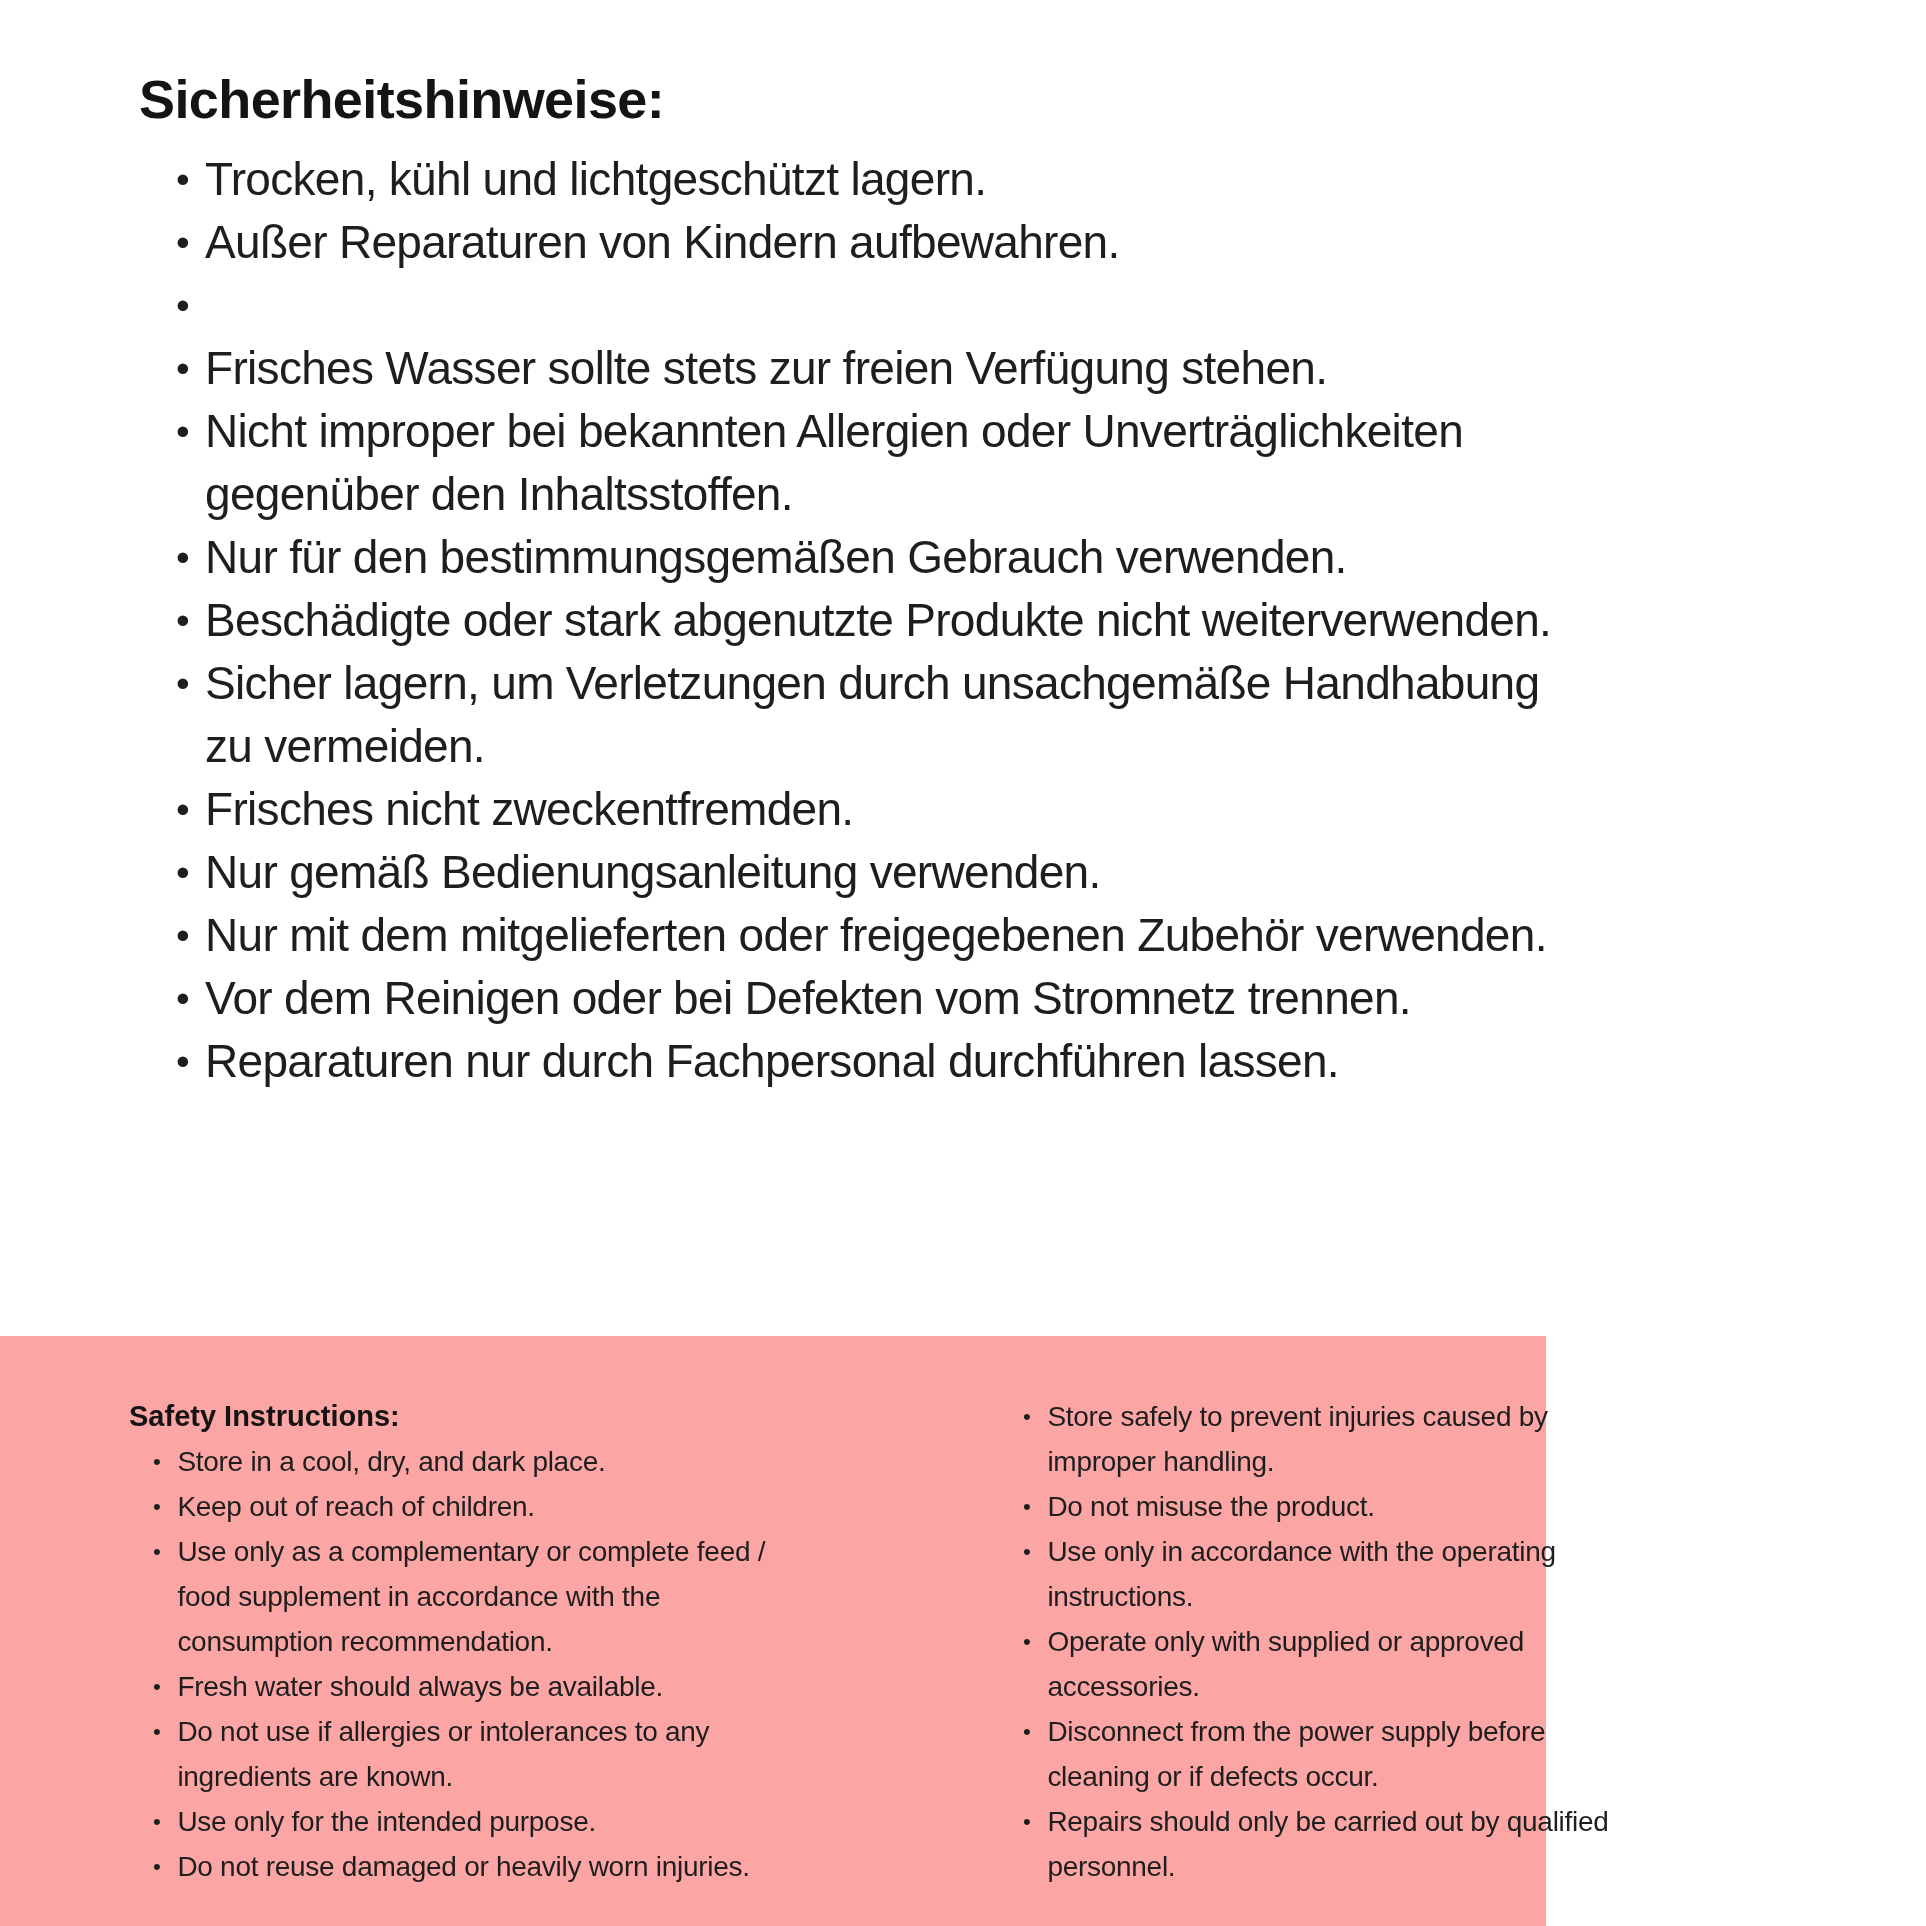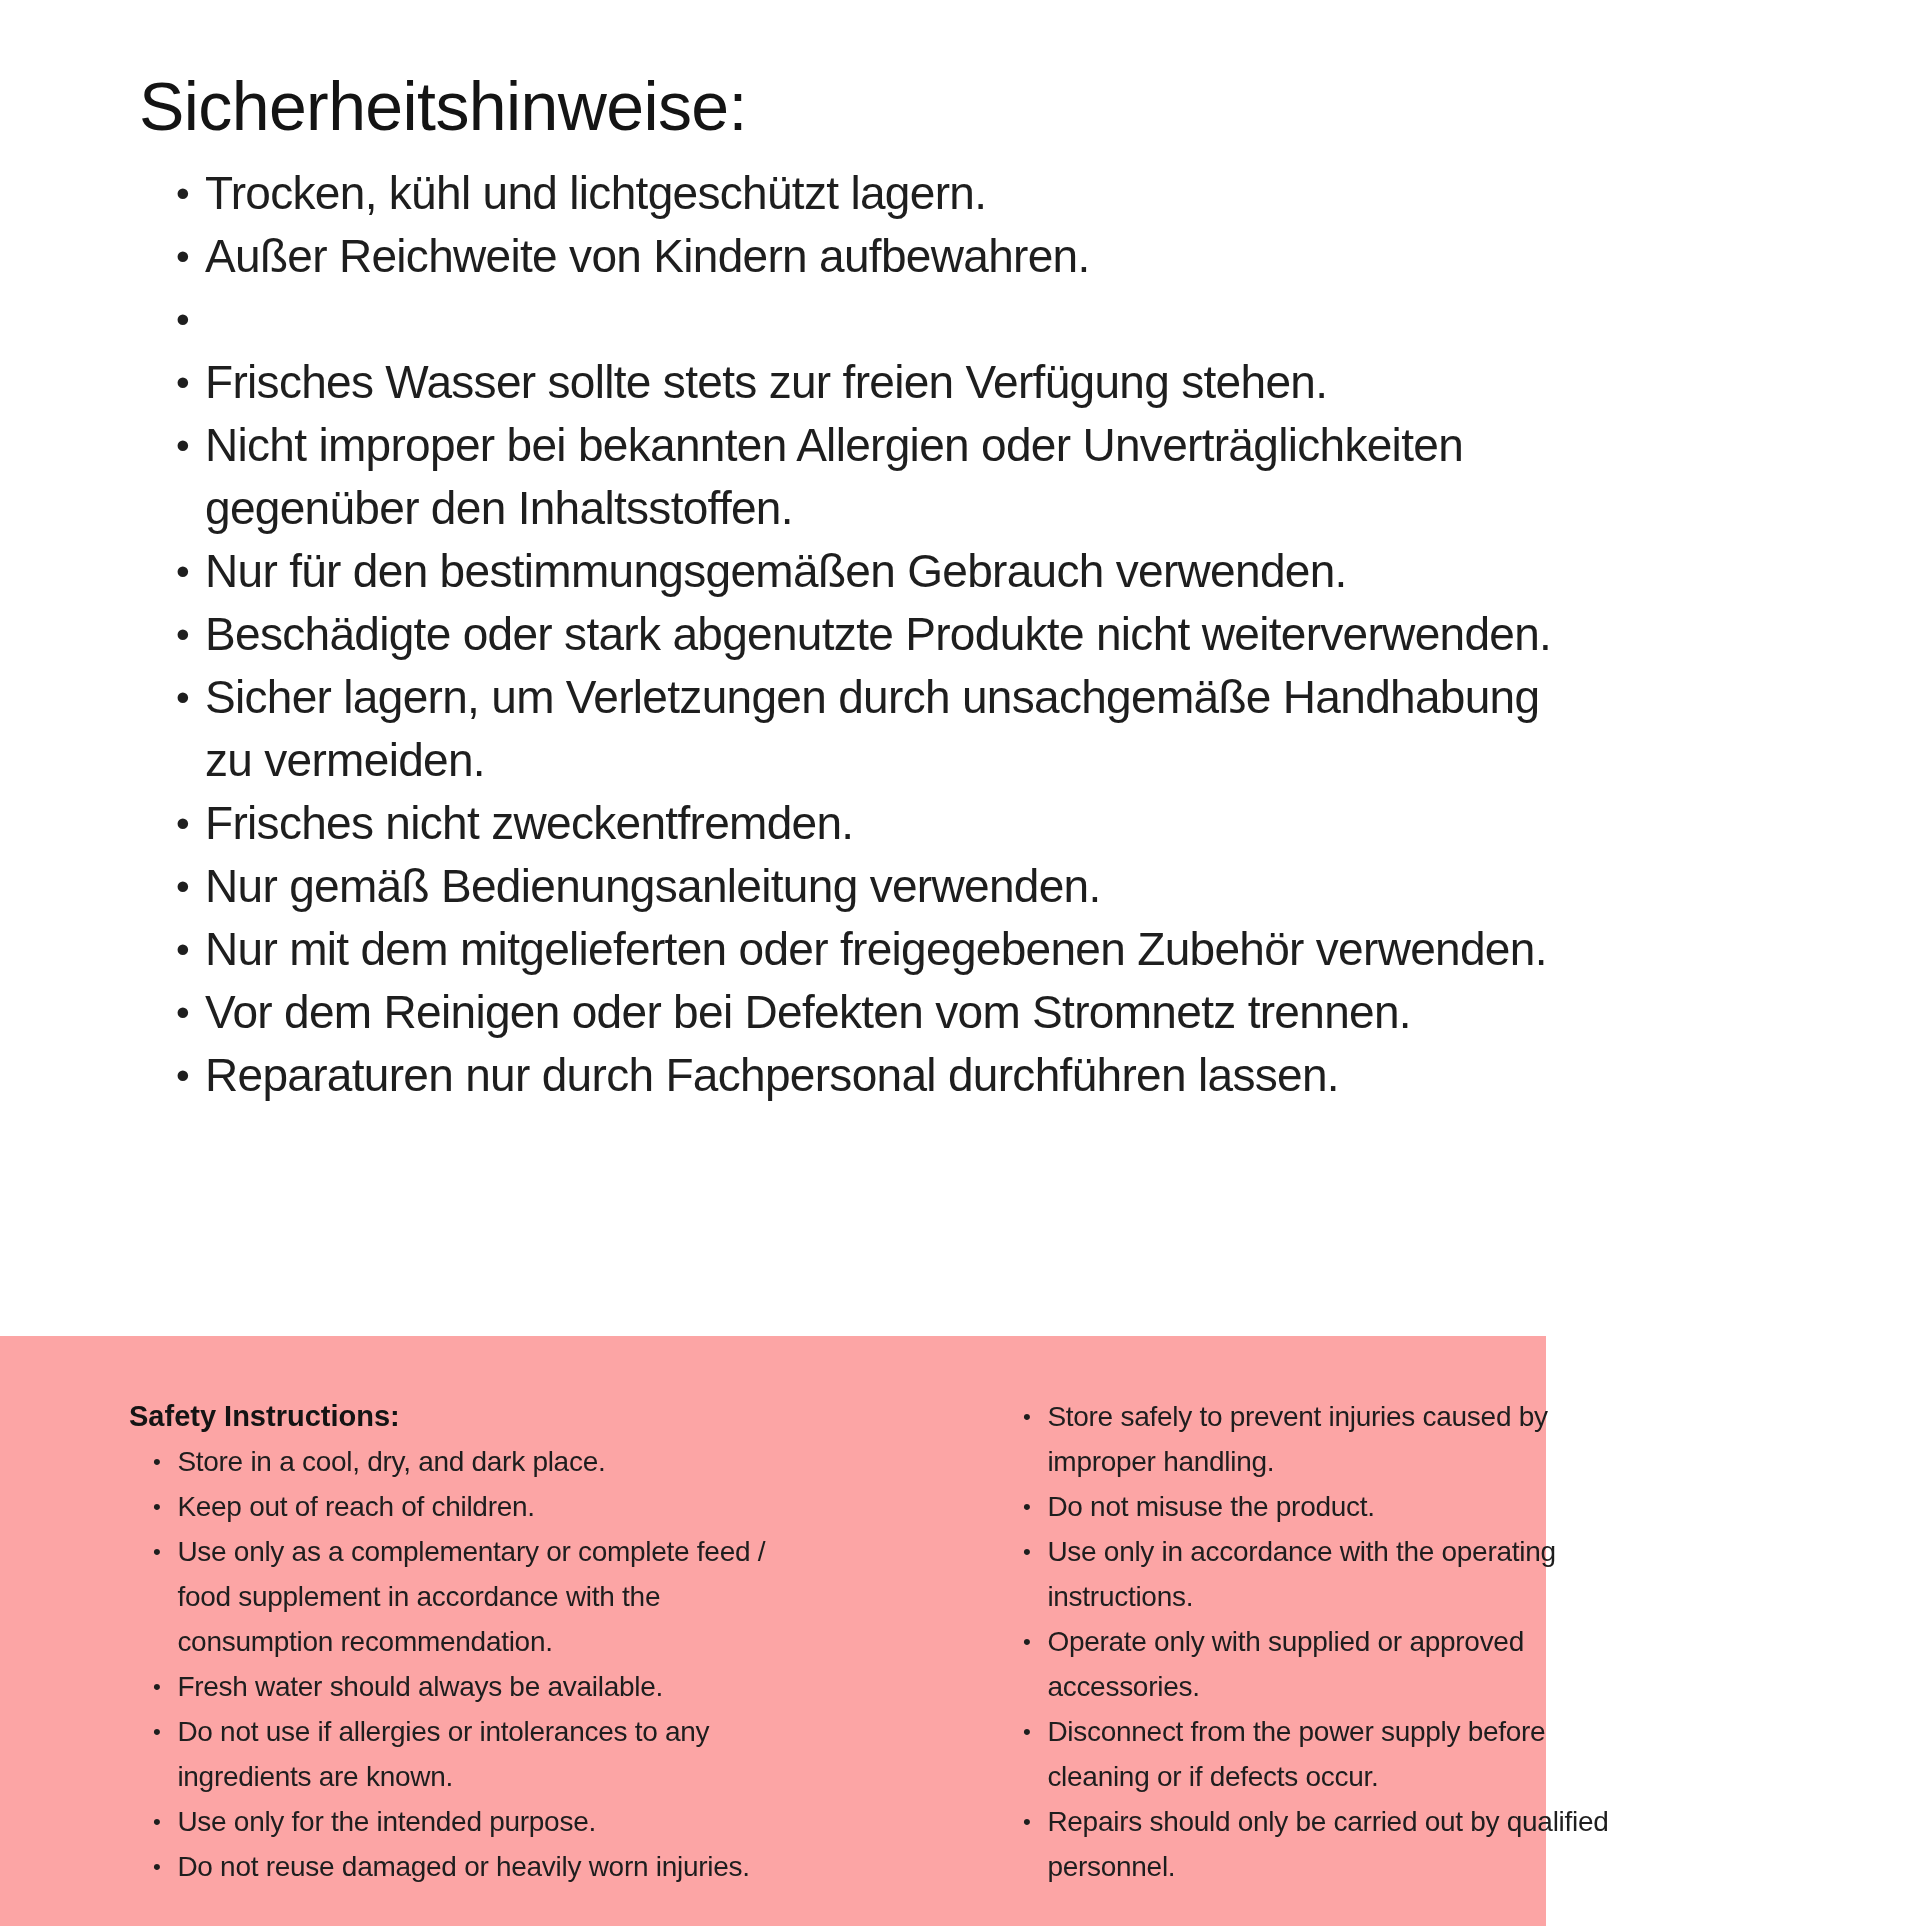--- a/index.html
+++ b/index.html
@@ -10,22 +10,22 @@
     font-family: "Liberation Sans", "DejaVu Sans", sans-serif;
     color: #1e1e1e;
     overflow: hidden;
   }
   .page { position: relative; width: 1926px; height: 1926px; background: #ffffff; }
 
   
   .de-section { position: absolute; left: 139px; top: 72px; width: 1734px; }
   .de-heading {
     margin: 0 0 22px 0;
-    font-size: 68px;
-    font-weight: 400;
+    font-size: 54px;
+    font-weight: 700;
     line-height: 1;
     color: #141414;
     letter-spacing: -0.6px;
   }
   ul.blist { list-style: none; margin: 0; padding: 0; }
   .de-section ul.blist { padding-left: 37px; font-size: 46px; line-height: 63px; letter-spacing: -0.015em; }
   ul.blist li { display: flex; align-items: flex-start; }
   ul.blist .b { flex: 0 0 29px; }
   .de-section ul.blist .b { flex-basis: 29px; font-size: 0.85em; }
   ul.blist .t { white-space: pre-line; }
@@ -59,21 +59,21 @@
 
   <div class="de-section">
     <h1 class="de-heading">Sicherheitshinweise:</h1>
     <ul class="blist">
       <li>
           <span class="b">•</span>
           <span class="t">Trocken, kühl und lichtgeschützt lagern.</span>
         </li>
       <li>
           <span class="b">•</span>
-          <span class="t">Außer Reichweite von Kindern aufbewahren.</span>
+          <span class="t">Außer Reparaturen von Kindern aufbewahren.</span>
         </li>
       <li>
           <span class="b">•</span>
         </li>
       <li>
           <span class="b">•</span>
           <span class="t">Frisches Wasser sollte stets zur freien Verfügung stehen.</span>
         </li>
       <li>
           <span class="b">•</span>

